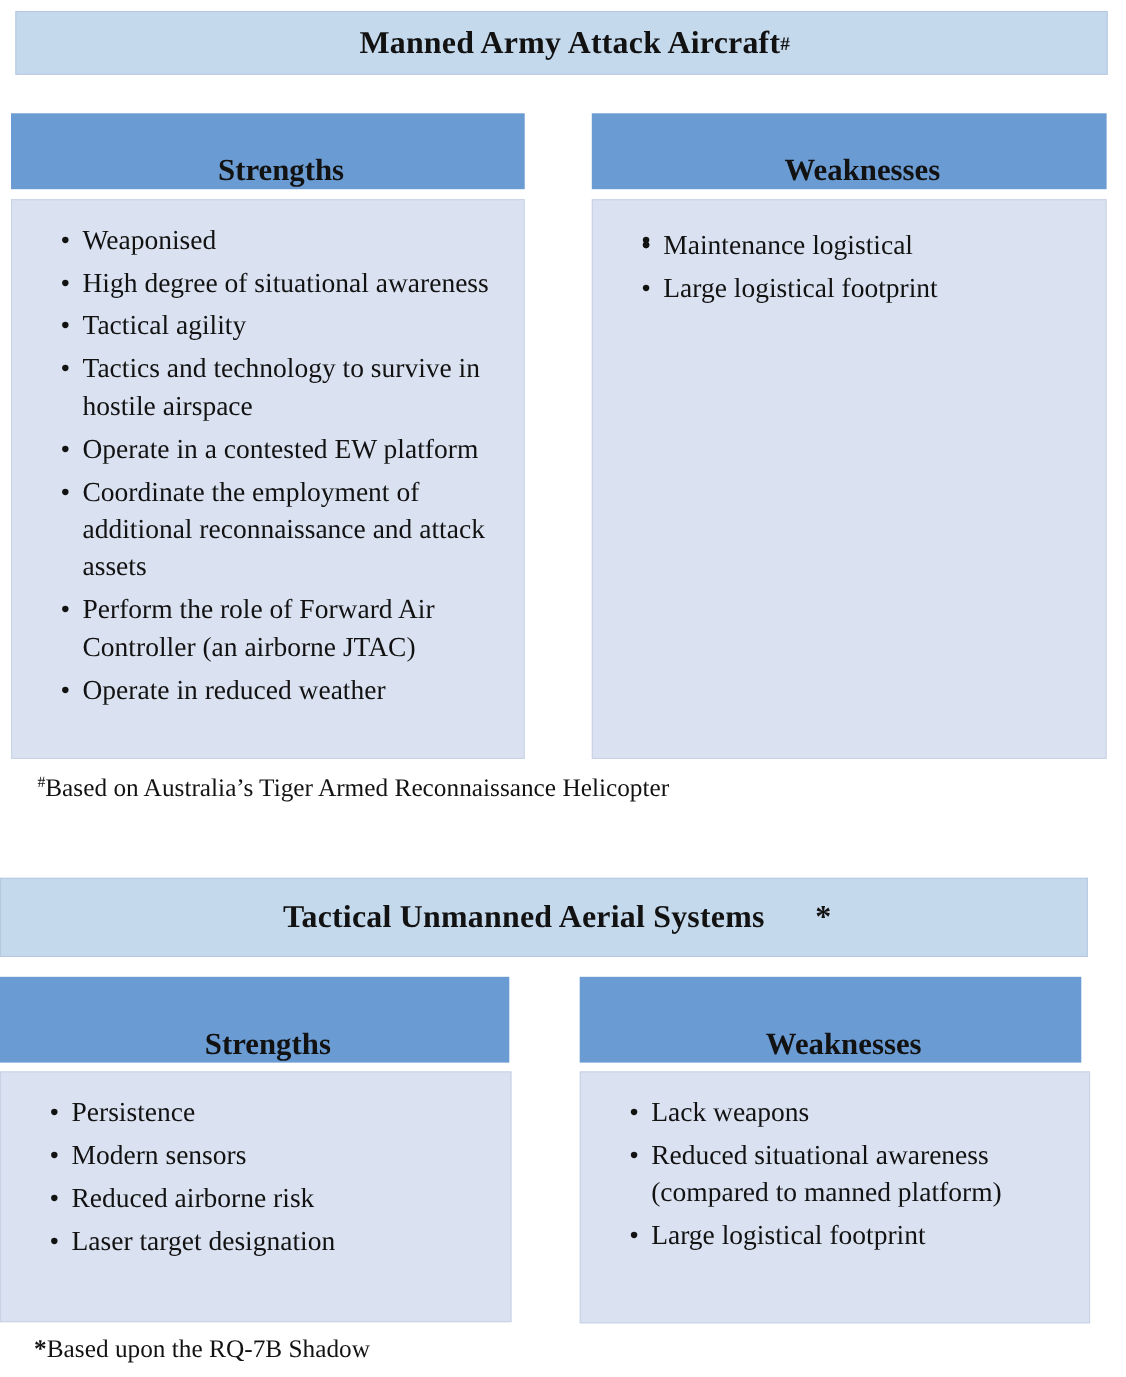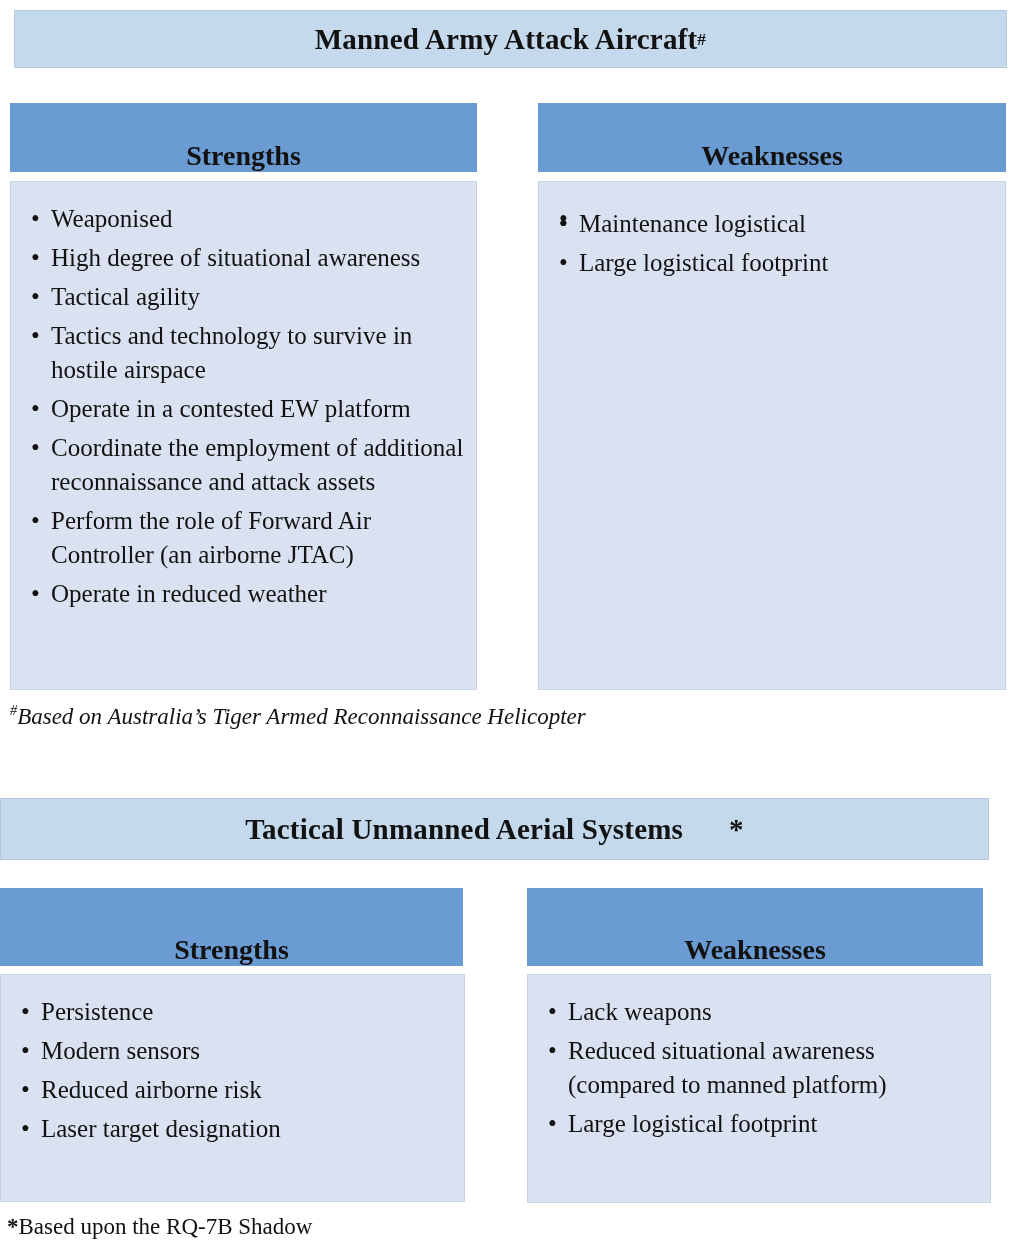--- a/index.html
+++ b/index.html
@@ -9,21 +9,21 @@
     --panel-bg:#dae1f0;
     --panel-border:#c9d3e6;
     --text:#121212;
   }
   html,body{margin:0;padding:0;}
   body{
     width:1024px;height:1252px;background:#ffffff;position:relative;
     font-family:"Liberation Serif","DejaVu Serif",serif;color:var(--text);
     overflow:hidden;
   }
-  .abs{position:absolute;box-sizing:border-box;}
+  .abs{position:absolute;box-sizing:border-box;padding-left:24px;}
   .banner{
     background:var(--banner-bg);
     border:1px solid var(--banner-border);
     display:flex;align-items:center;justify-content:center;
     font-weight:bold;font-size:29px;letter-spacing:.2px;
   }
   .banner sup{font-size:60%;line-height:0;}
   .col-header{
     background:var(--header-bg);
     display:flex;align-items:flex-end;justify-content:center;
@@ -80,25 +80,25 @@
 
 <div class="abs panel" style="left:538px;top:181px;width:468px;height:509px;">
   <ul>
       <li><span class="bullet">•</span></li>
       <li><span class="bullet">•</span></li>
       <li><span class="bullet">•</span><span>Maintenance logistical</span></li>
       <li><span class="bullet">•</span><span>Large logistical footprint</span></li>
     </ul>
 </div>
 
-<div class="abs footnote" style="left:10px;top:702px;font-style:italic;">
+<div class="abs footnote" style="left:10px;top:702px;">
   <sup class="fn-sup">#</sup><span>Based on Australia’s Tiger Armed Reconnaissance Helicopter</span>
 </div>
 
-<div class="abs banner" style="left:0px;top:798px;width:989px;height:62px;gap:46px;">
+<div class="abs banner" style="left:0px;top:798px;width:989px;height:72px;gap:46px;">
   <span>Tactical Unmanned Aerial Systems</span>
     <span>*</span>
 </div>
 
 <div class="abs col-header" style="left:0px;top:888px;width:463px;height:78px;">
   <span>Strengths</span>
 </div>
 
 <div class="abs col-header" style="left:527px;top:888px;width:456px;height:78px;">
   <span>Weaknesses</span>

